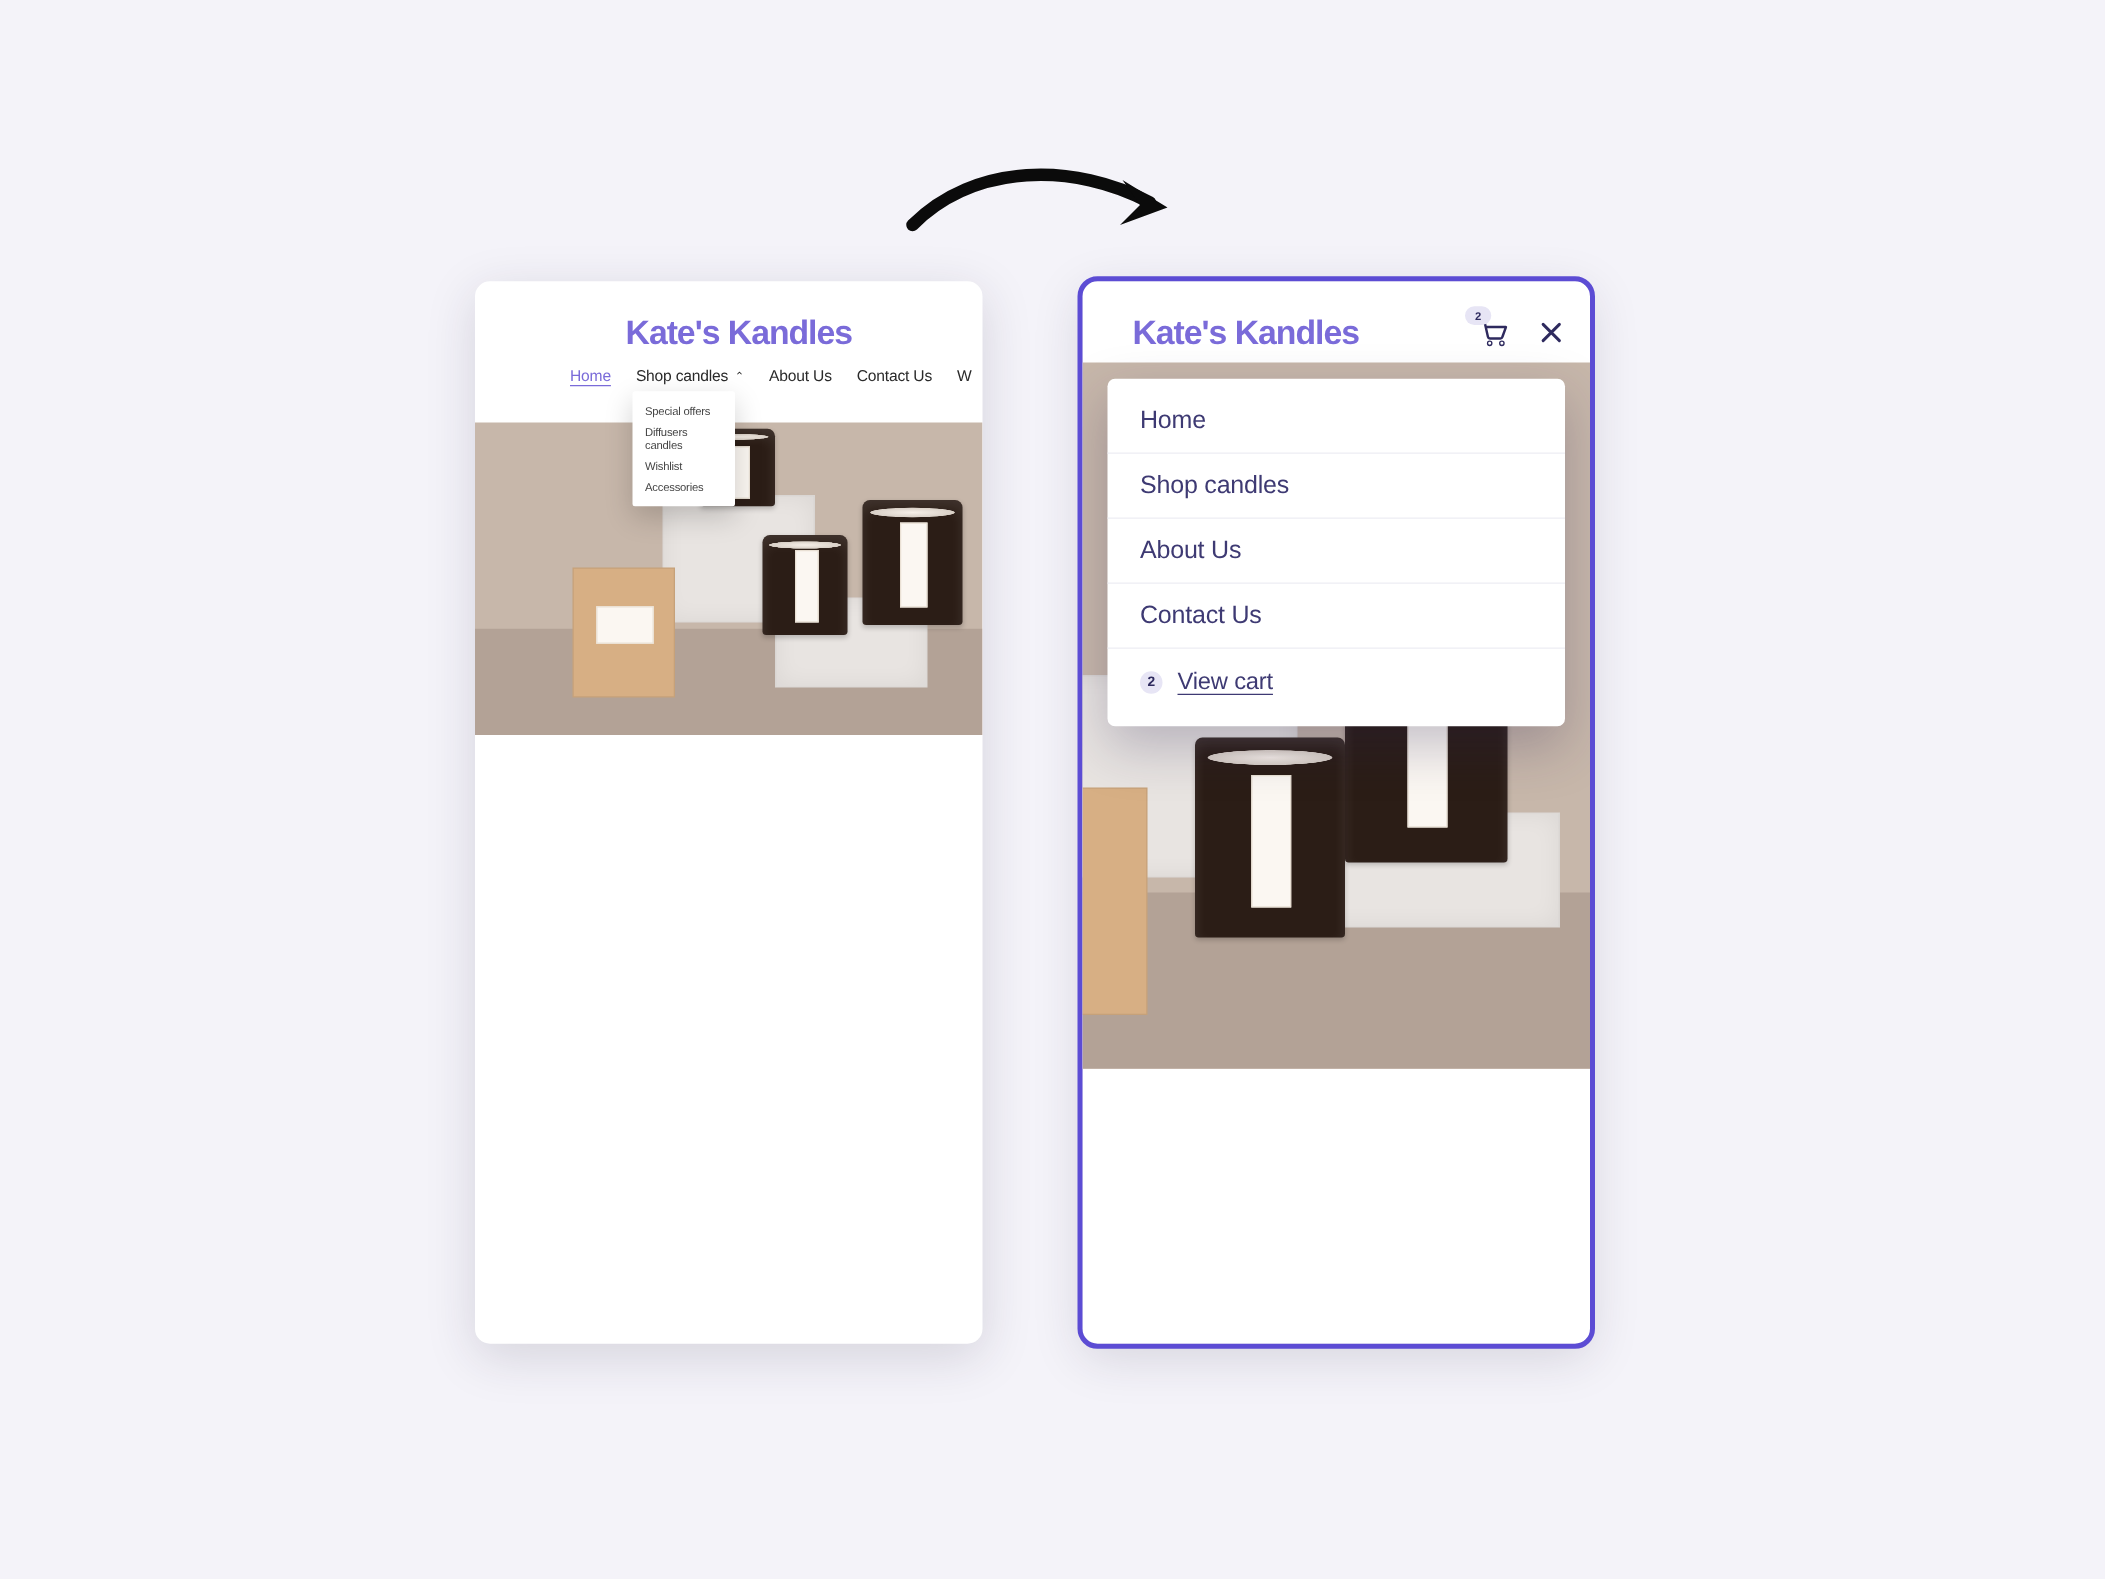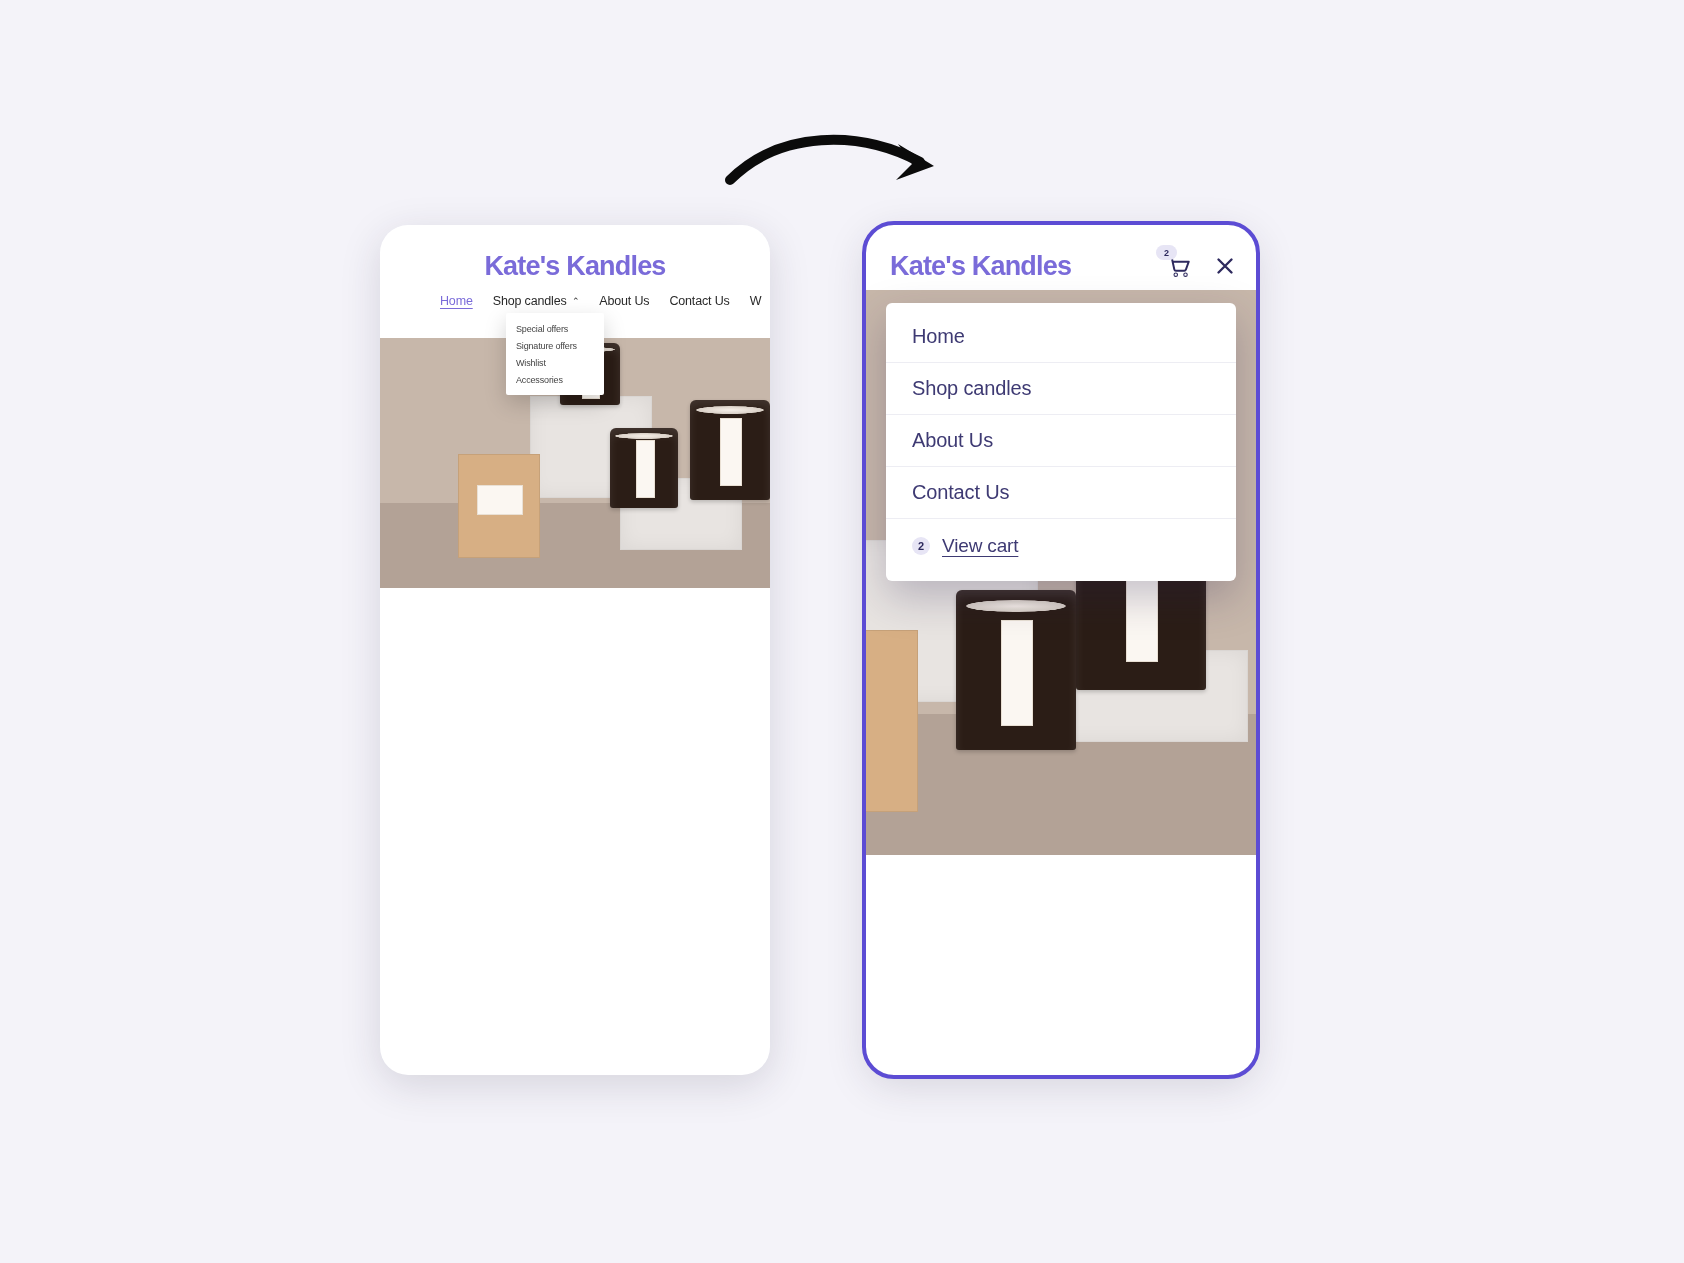--- a/index.html
+++ b/index.html
@@ -30,24 +30,25 @@
 
   
   .arrow{position:absolute;left:720px;top:120px;width:230px;height:80px;}
   .arrow svg{width:100%;height:100%;}
 
   
   .device{
     position:absolute;
     width:390px;
     height:850px;
-    border-radius:28px;
+    border-radius:12px;
     background:#fff;
     box-shadow:0 10px 40px rgba(40,36,60,0.15);
     overflow:hidden;
+    padding-left:16px;
   }
   .device.left{left:380px;top:225px;}
   .device.right{left:866px;top:225px;outline:4px solid var(--device-border);}
 
   
   .brand{
     font-weight:900;
     color:var(--purple);
     letter-spacing:-0.03em;
   }
@@ -72,21 +73,21 @@
     white-space:nowrap;
   }
   .hnav a{color:inherit;text-decoration:none;cursor:pointer;}
   .hnav a.active{color:var(--purple);text-decoration:underline;text-underline-offset:3px;}
   .caret{display:inline-block;margin-left:2px;font-size:9px;transform:translateY(-1px);}
 
   
   .dropdown{
     position:absolute;
     left:126px;top:88px;
-    width:98px;
+    width:82px;
     background:#fff;
     box-shadow:0 8px 22px rgba(0,0,0,0.18);
     border-radius:2px;
     padding:7px 0;
     z-index:5;
   }
   .dropdown div{
     font-size:9px;
     padding:3.5px 10px;
     color:#444;
@@ -218,21 +219,21 @@
         <span>Shop candles</span>
         <span class="caret">⌃</span>
       </a>
       <a>About Us</a>
       <a>Contact Us</a>
       <a>W</a>
     </div>
 
     <div class="dropdown">
       <div>Special offers</div>
-      <div>Signature offers</div>
+      <div>Diffusers candles</div>
       <div>Wishlist</div>
       <div>Accessories</div>
     </div>
 
     <div class="hero L">
       <div class="floor"></div>
       <div class="stone-block stone1"></div>
       <div class="stone-block stone2"></div>
       <div class="kraft-box kraft">
           <div class="label"></div>

